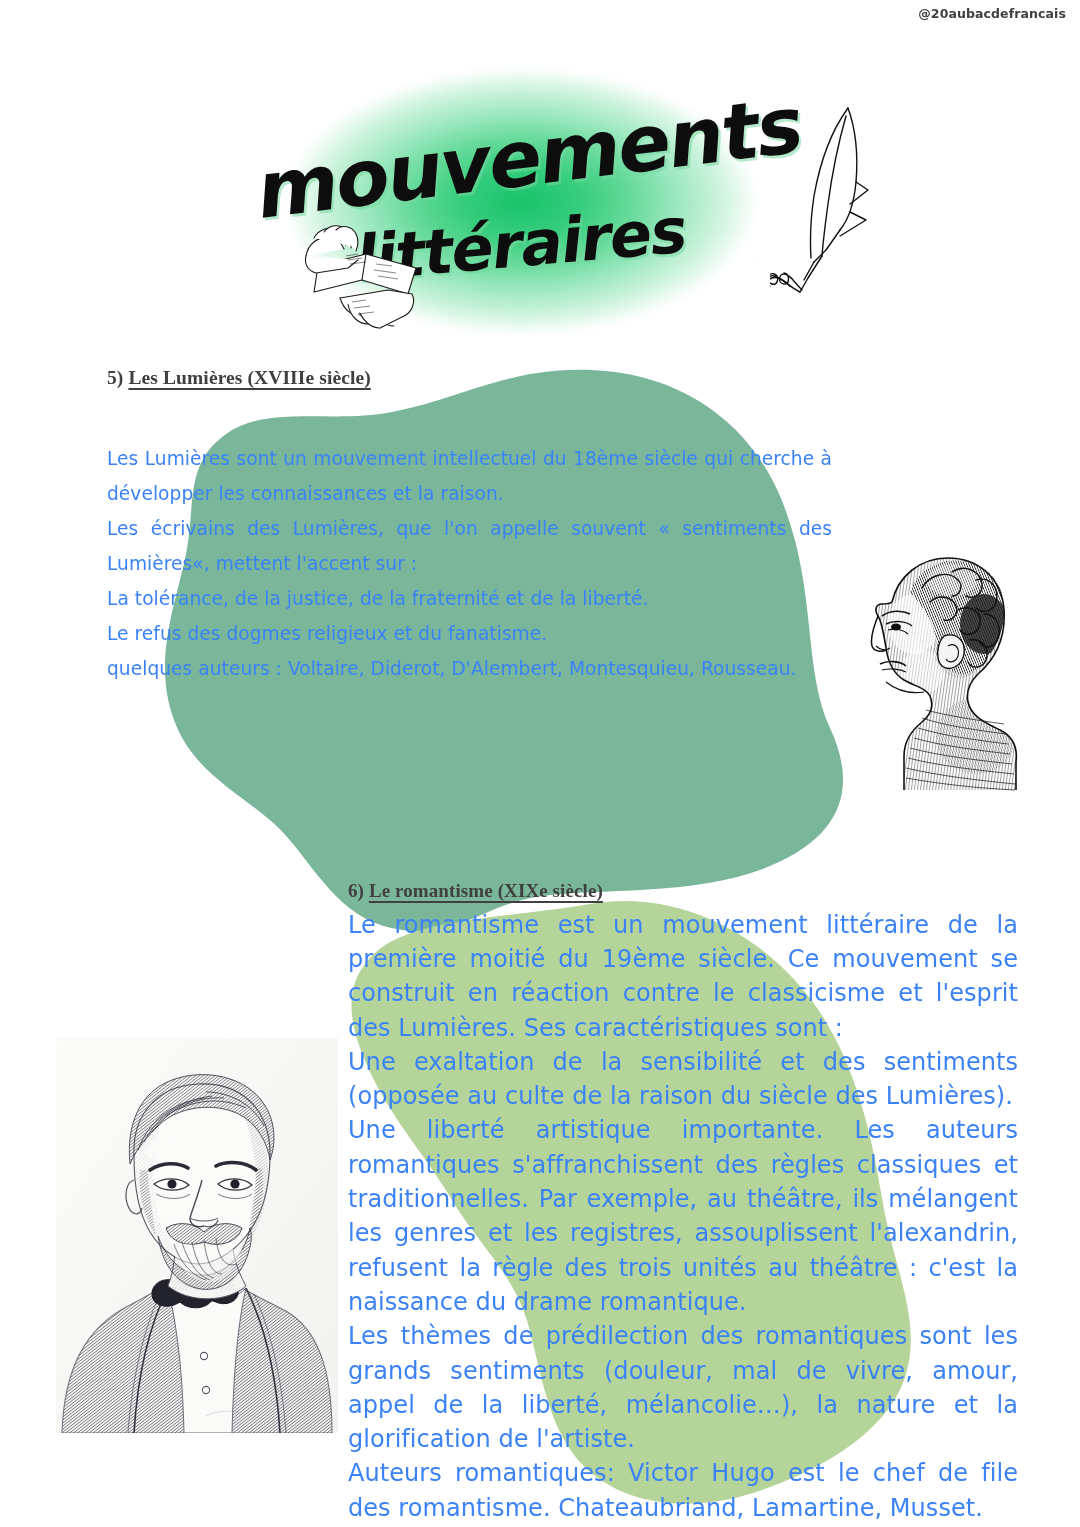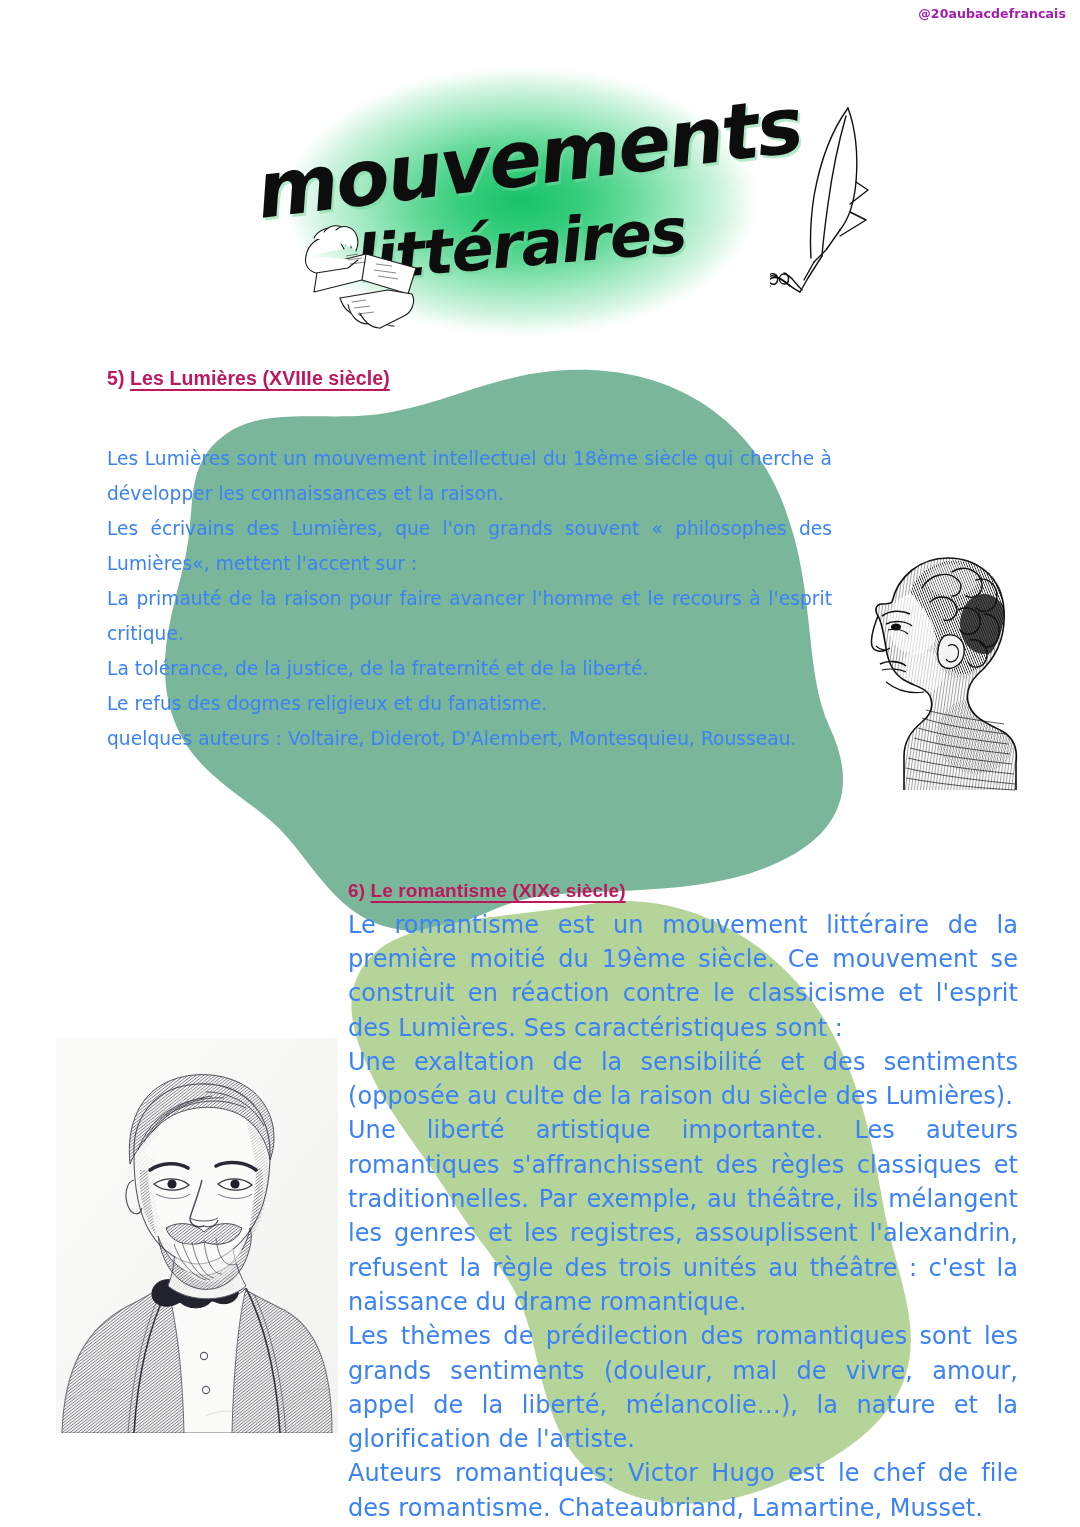--- a/index.html
+++ b/index.html
@@ -20,21 +20,21 @@
   }
 
   
   .watermark {
     position: absolute;
     top: 6px;
     right: 14px;
     font-family: "DejaVu Sans", sans-serif;
     font-size: 12.5px;
     font-weight: 700;
-    color: #a21caf;
+    color: #404040;
     letter-spacing: 0.1px;
     z-index: 40;
   }
 
   
   .header {
     position: absolute;
     left: 0;
     top: 20px;
     width: 1080px;
@@ -163,24 +163,24 @@
   }
 
   .sec6 {
     position: absolute;
     left: 348px;
     top: 878px;
     width: 670px;
   }
 
   .heading {
-    font-family: Liberation Sans, sans-serif;
+    font-family: Liberation Serif, serif;
     font-size: 19.5px;
     font-weight: 700;
-    color: #be185d;
+    color: #404040;
     letter-spacing: 0.1px;
     line-height: 1.35;
   }
   .heading .u {
     text-decoration: underline;
     text-underline-offset: 4px;
     text-decoration-thickness: 1.6px;
   }
 
   .gap { height: 50px; }
@@ -512,22 +512,21 @@
   </svg>
 
   <div class="content">
 
     <div class="sec5">
       <div class="heading"><span>5)</span> <span class="u">Les Lumières (XVIIIe siècle)</span></div>
 
       <div class="gap"></div>
 
       <div class="para justify">Les Lumières sont un mouvement intellectuel du 18ème siècle qui cherche à développer les connaissances et la raison.</div>
-      <div class="para justify">Les écrivains des Lumières, que l'on grands souvent « philosophes des Lumières«, mettent l'accent sur :</div>
-      <div class="para justify">La primauté de la raison pour faire avancer l'homme et le recours à l'esprit critique.</div>
+      <div class="para justify">Les écrivains des Lumières, que l'on appelle souvent « sentiments des Lumières«, mettent l'accent sur :</div>
       <div class="para">La tolérance, de la justice, de la fraternité et de la liberté.</div>
       <div class="para">Le refus des dogmes religieux et du fanatisme.</div>
       <div class="para justify">quelques auteurs : Voltaire, Diderot, D'Alembert, Montesquieu, Rousseau.</div>
     </div>
 
     <div class="sec6">
       <div class="heading"><span>6)</span> <span class="u">Le romantisme (XIXe siècle)</span></div>
 
       <div class="gap-sm"></div>
 

